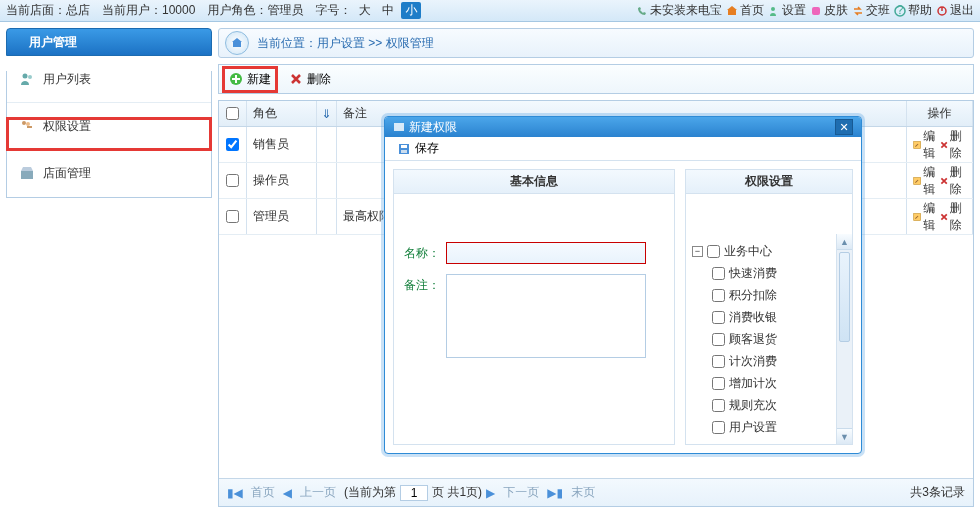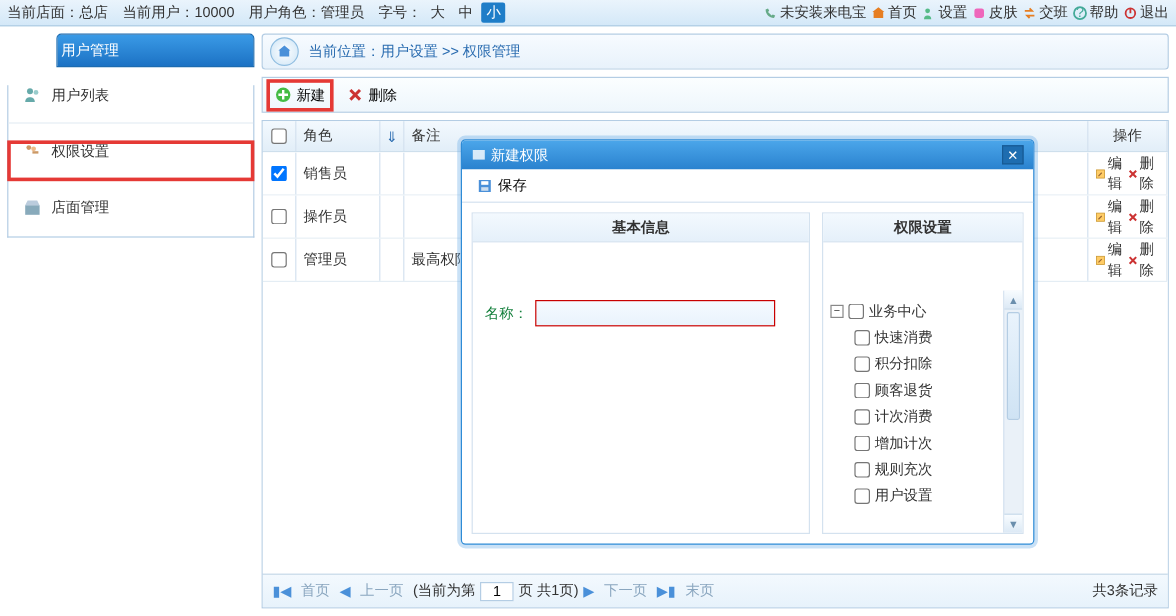--- a/index.html
+++ b/index.html
@@ -13,21 +13,21 @@
 .topbar .sizebtn { display:inline-block; padding:0 4px; cursor:pointer; }
 .topbar .sizebtn.active { background:#1e7dc8; color:#fff; border-radius:2px; }
 .topbar .rlink { display:flex; align-items:center; gap:2px; cursor:pointer; color:#333; }
 
 
 .main { display:flex; height:491px; }
 .sidebar { width:218px; padding:6px; }
 .content { flex:1; padding:6px 6px 6px 0; display:flex; flex-direction:column; gap:6px; }
 
 
-.panel-hd { height:28px; background:linear-gradient(#3a9ae6,#1c72c4); color:#fff; font-weight:normal; display:flex; align-items:center; padding:0 3px; border-radius:4px 4px 0 0; border:1px solid #1c6bb0;margin-left:41px; }
+.panel-hd { height:28px; background:linear-gradient(#3a9ae6,#1c72c4); color:#fff; font-weight:bold; display:flex; align-items:center; padding:0 22px; border-radius:4px 4px 0 0; border:1px solid #1c6bb0; }
 .panel-bd { border:1px solid #b4cde4; border-top:none; background:#fff; }
 .nav-item { height:32px; display:flex; align-items:flex-start; gap:8px; padding:0 12px; border-bottom:1px solid #e4edf4; cursor:pointer; color:#333;margin-top:15px; }
 .nav-item:last-child { border-bottom:none; }
 .nav-item .ico { width:16px; height:16px; display:flex; align-items:center; justify-content:center; }
 .nav-item.hl { outline:3px solid #e53935; outline-offset:-2px; }
 
 
 .crumb { height:30px; border:1px solid #b4cde4; background:linear-gradient(#f7fbff,#e8f2fb); display:flex; align-items:center; gap:8px; padding:0 6px; border-radius:3px; }
 .crumb .home { width:24px; height:24px; border-radius:50%; background:radial-gradient(#fff,#cce4f6); border:1px solid #8fbde0; display:flex; align-items:center; justify-content:center; }
 .crumb .txt { color:#2a6cb0; }
@@ -352,20 +352,24 @@
     </span>
   </div>
   <div class="dlg-body">
     <div class="dcol left">
       <div class="dcol-hd">基本信息</div>
       <div class="dcol-bd">
         <div class="frow">
           <label>名称：</label>
           <input type="text" value="" style="">
         </div>
+        <div class="frow">
+          <label>备注：</label>
+          <textarea style=""></textarea>
+        </div>
       </div>
     </div>
     <div class="dcol right">
       <div class="dcol-hd">权限设置</div>
       <div class="dcol-bd" style="padding:6px 4px 6px 6px">
         <div class="tree" id="tree">
             <div class="tn">
               <span style="width:11px;height:11px;border:1px solid #888;display:inline-flex;align-items:center;justify-content:center;font-size:9px;line-height:1">−</span>
               <input type="checkbox" style="">
               <span>业务中心</span>
@@ -373,20 +377,24 @@
             <div class="tn child">
               <input type="checkbox" style="">
               <span>快速消费</span>
             </div>
             <div class="tn child">
               <input type="checkbox" style="">
               <span>积分扣除</span>
             </div>
             <div class="tn child">
               <input type="checkbox" style="">
+              <span>消费收银</span>
+            </div>
+            <div class="tn child">
+              <input type="checkbox" style="">
               <span>顾客退货</span>
             </div>
             <div class="tn child">
               <input type="checkbox" style="">
               <span>计次消费</span>
             </div>
             <div class="tn child">
               <input type="checkbox" style="">
               <span>增加计次</span>
             </div>

